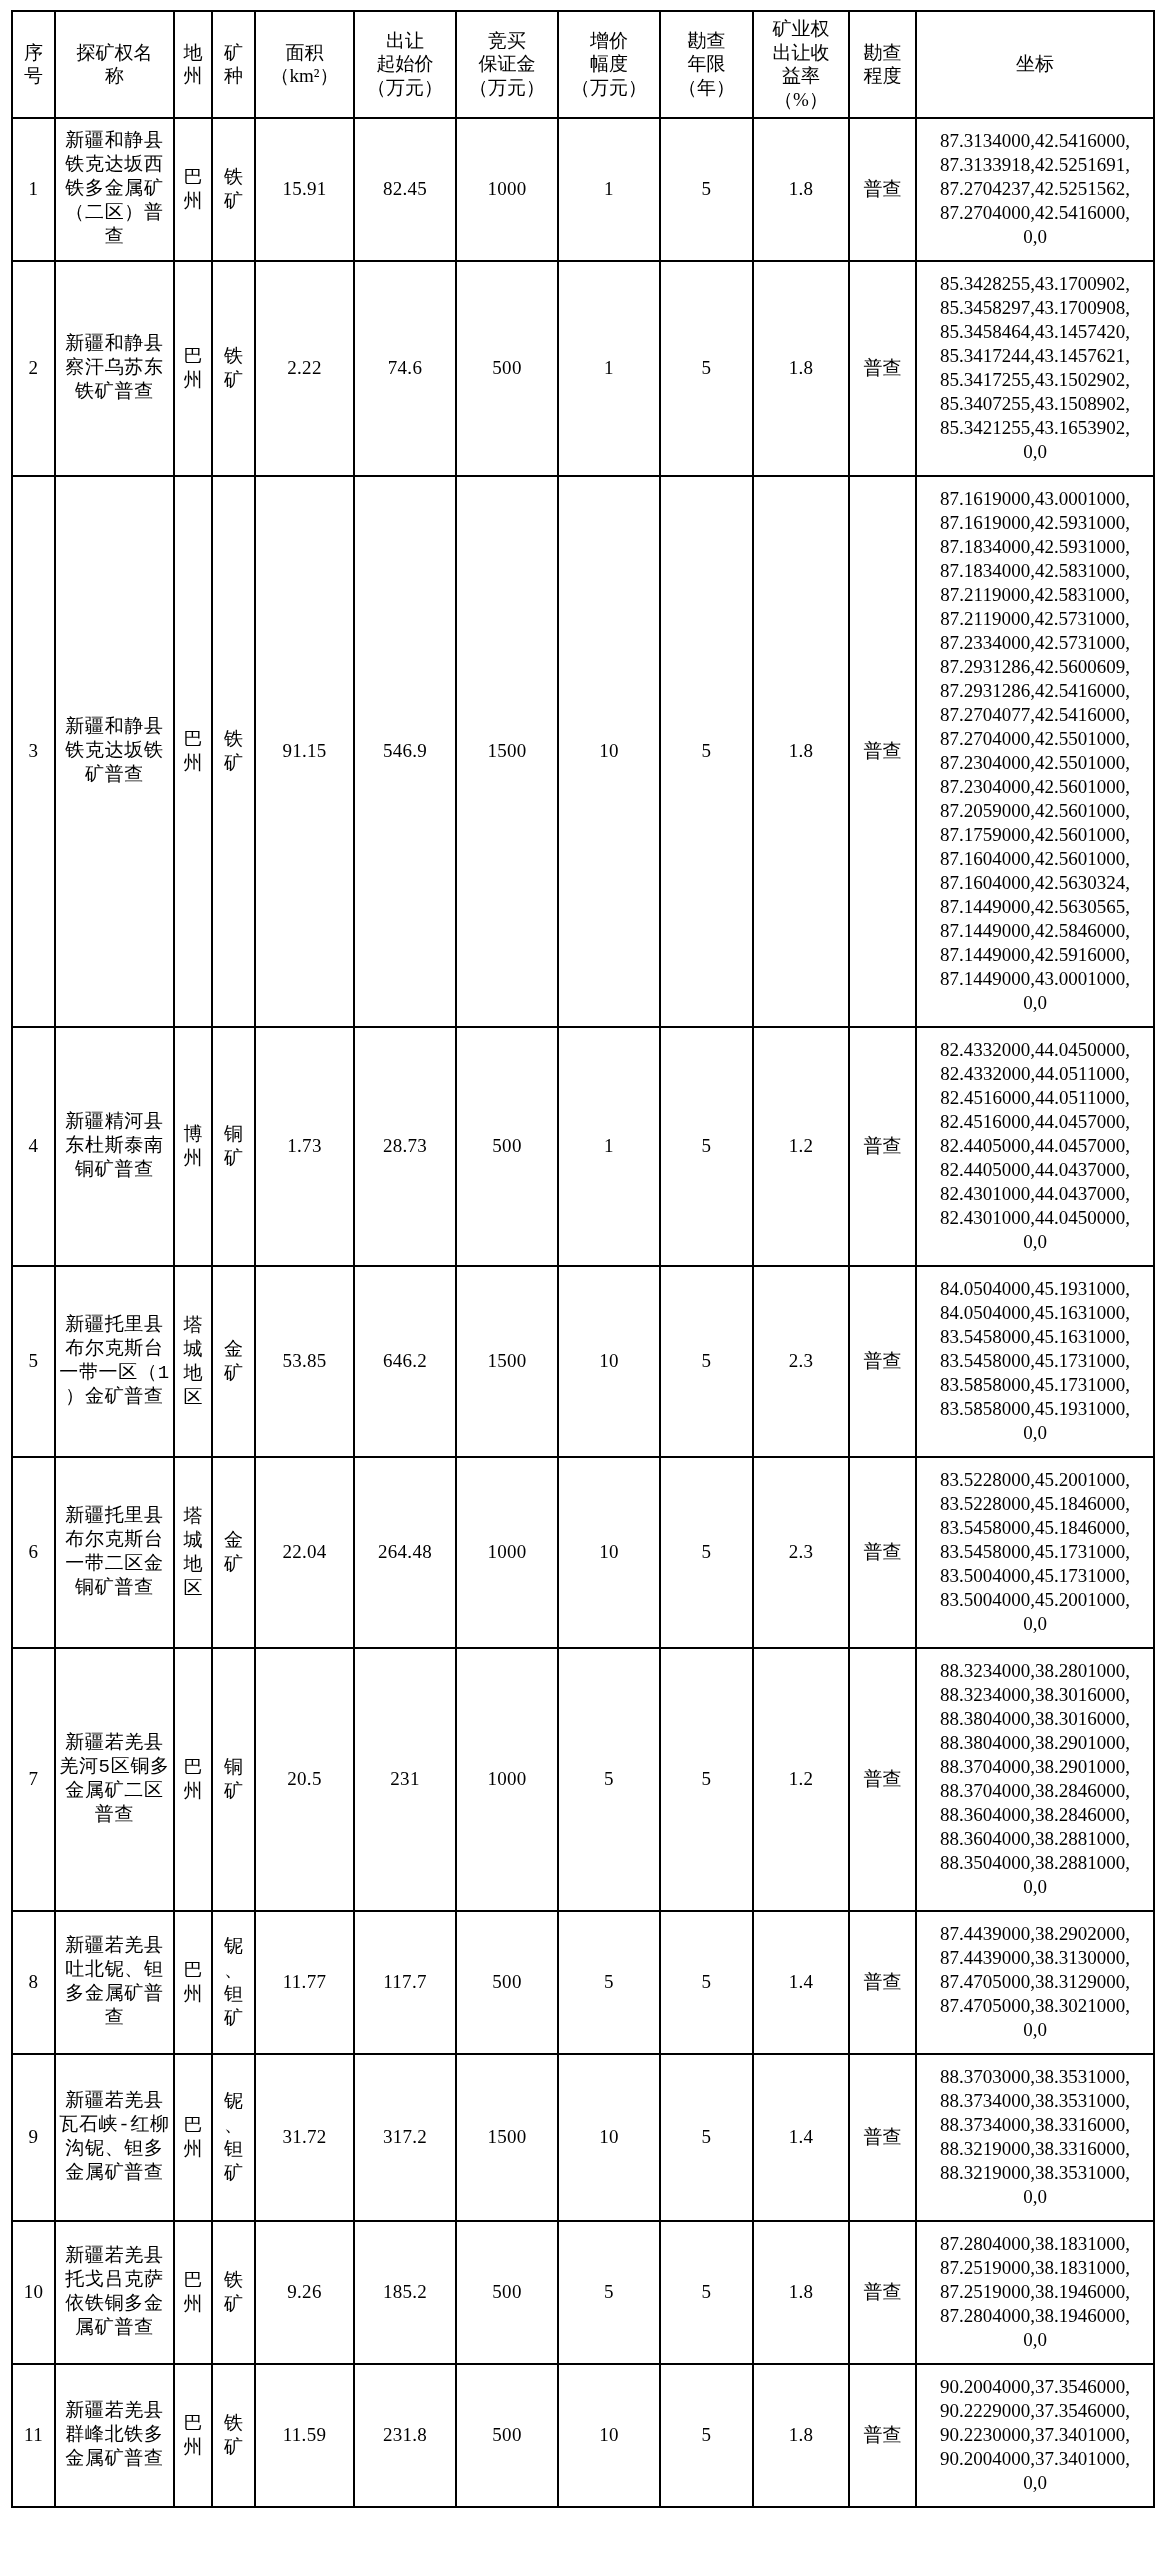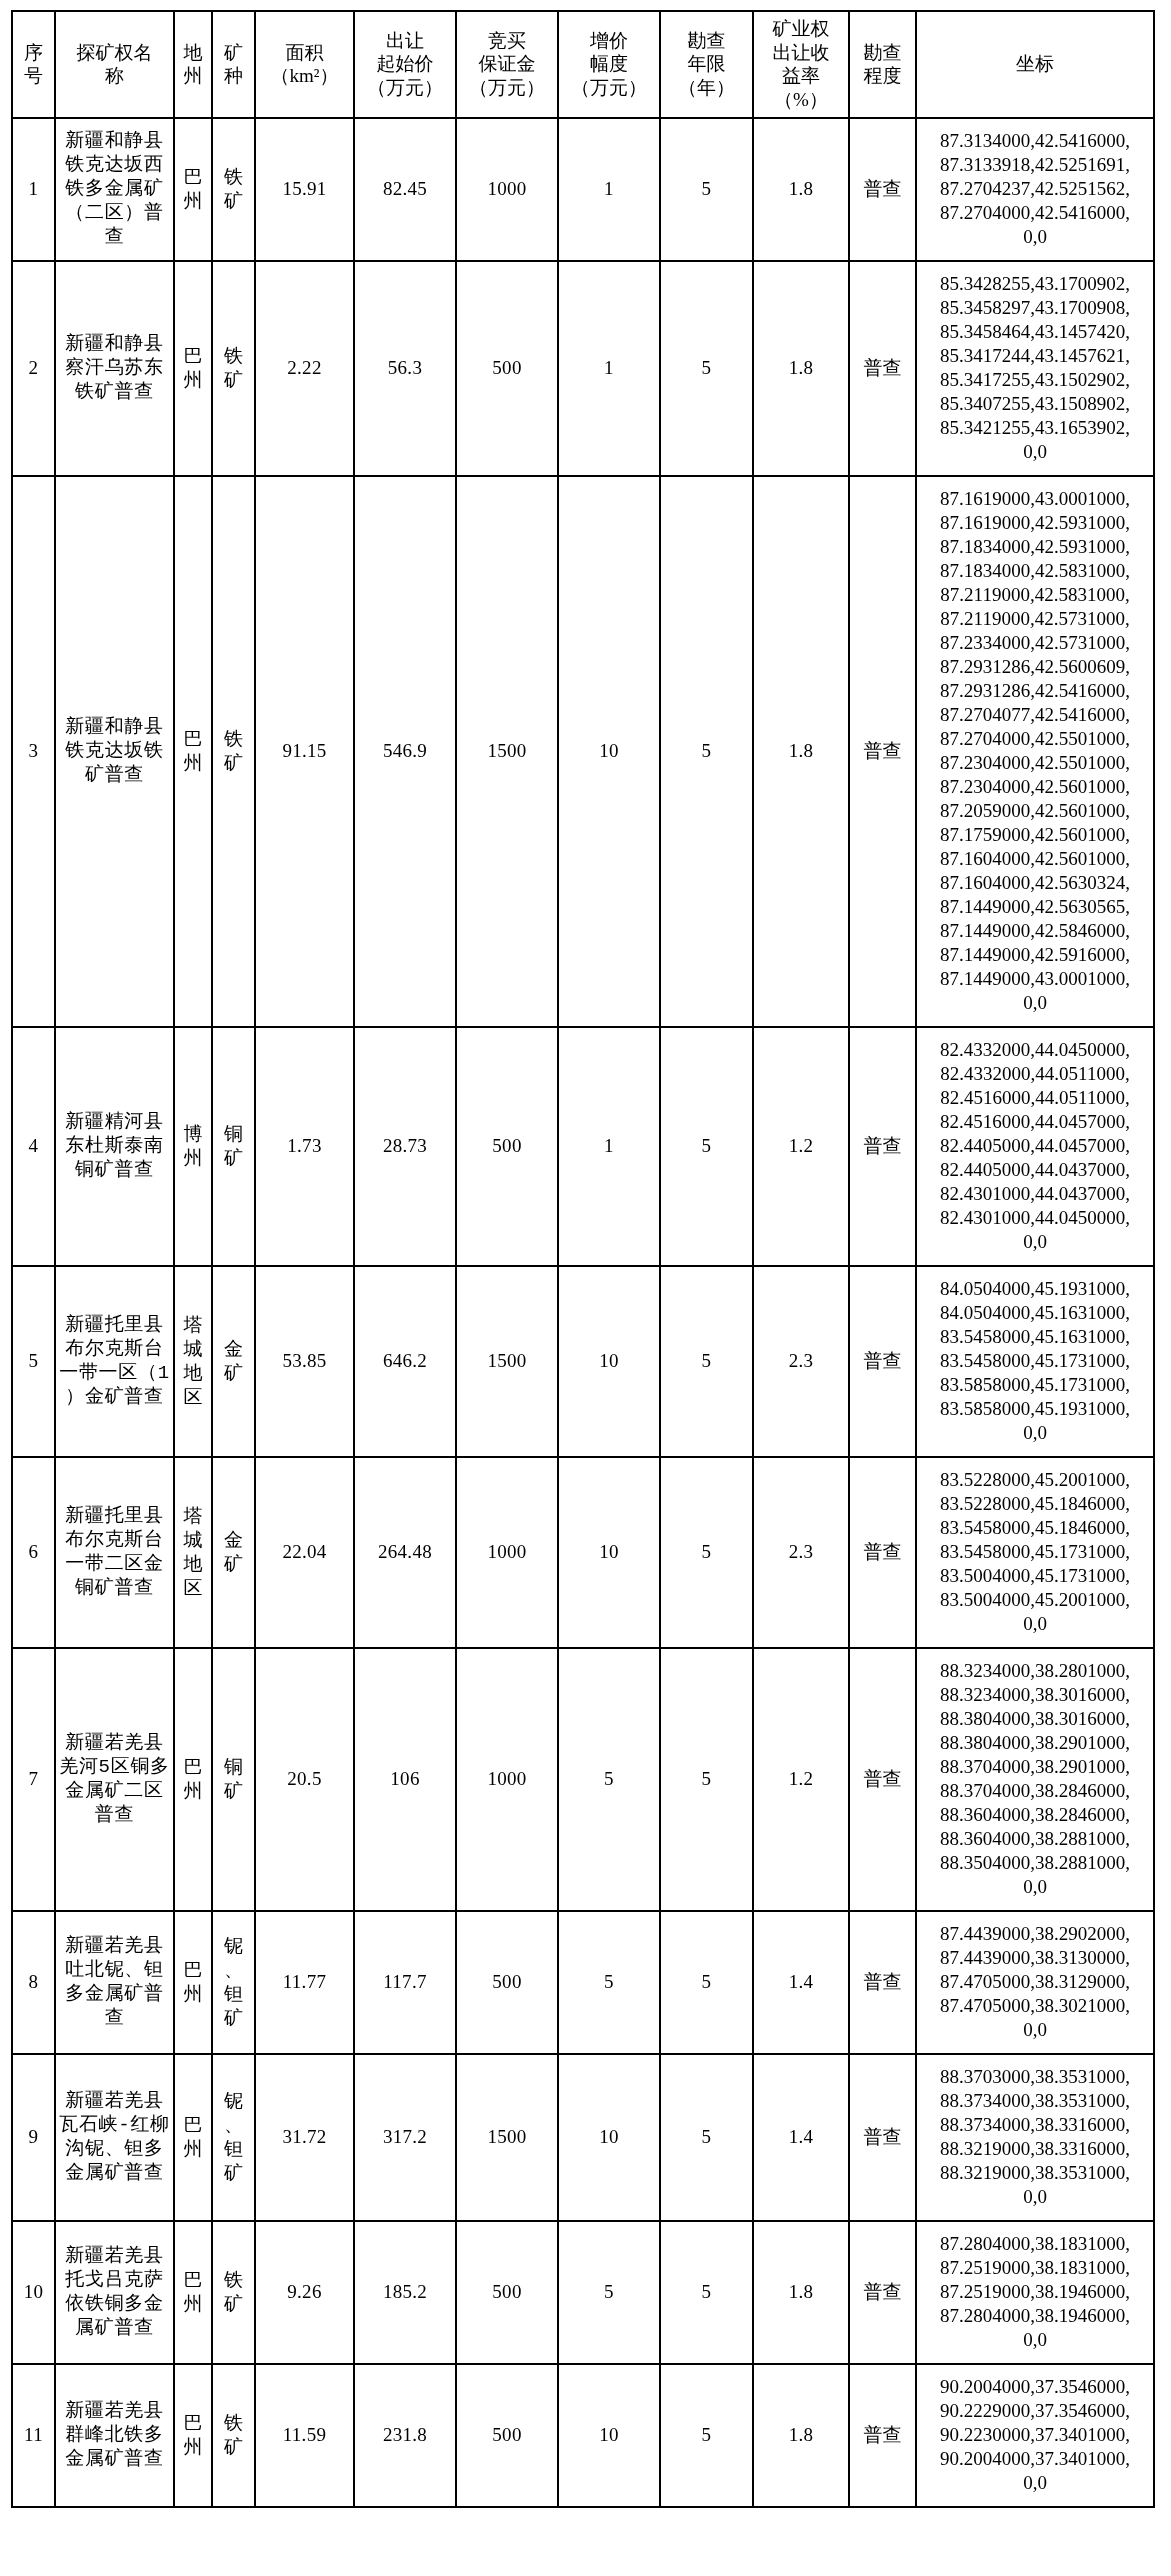--- a/index.html
+++ b/index.html
@@ -140,21 +140,21 @@
   </tr>
 
   <tr>
     <td class="cell-index">2</td>
     <td class="cell-name">新疆和静县察汗乌苏东铁矿普查</td>
     <td class="cell-prefecture">巴
 州</td>
     <td class="cell-mineral">铁
 矿</td>
     <td class="cell-num">2.22</td>
-    <td class="cell-num">56.3</td>
+    <td class="cell-num">74.6</td>
     <td class="cell-num">500</td>
     <td class="cell-num">1</td>
     <td class="cell-num">5</td>
     <td class="cell-num">1.8</td>
     <td class="cell-degree">普查</td>
     <td class="cell-coords">85.3428255,43.1700902,
 85.3458297,43.1700908,
 85.3458464,43.1457420,
 85.3417244,43.1457621,
 85.3417255,43.1502902,
@@ -277,21 +277,21 @@
   </tr>
 
   <tr>
     <td class="cell-index">7</td>
     <td class="cell-name">新疆若羌县羌河5区铜多金属矿二区普查</td>
     <td class="cell-prefecture">巴
 州</td>
     <td class="cell-mineral">铜
 矿</td>
     <td class="cell-num">20.5</td>
-    <td class="cell-num">106</td>
+    <td class="cell-num">231</td>
     <td class="cell-num">1000</td>
     <td class="cell-num">5</td>
     <td class="cell-num">5</td>
     <td class="cell-num">1.2</td>
     <td class="cell-degree">普查</td>
     <td class="cell-coords">88.3234000,38.2801000,
 88.3234000,38.3016000,
 88.3804000,38.3016000,
 88.3804000,38.2901000,
 88.3704000,38.2901000,

